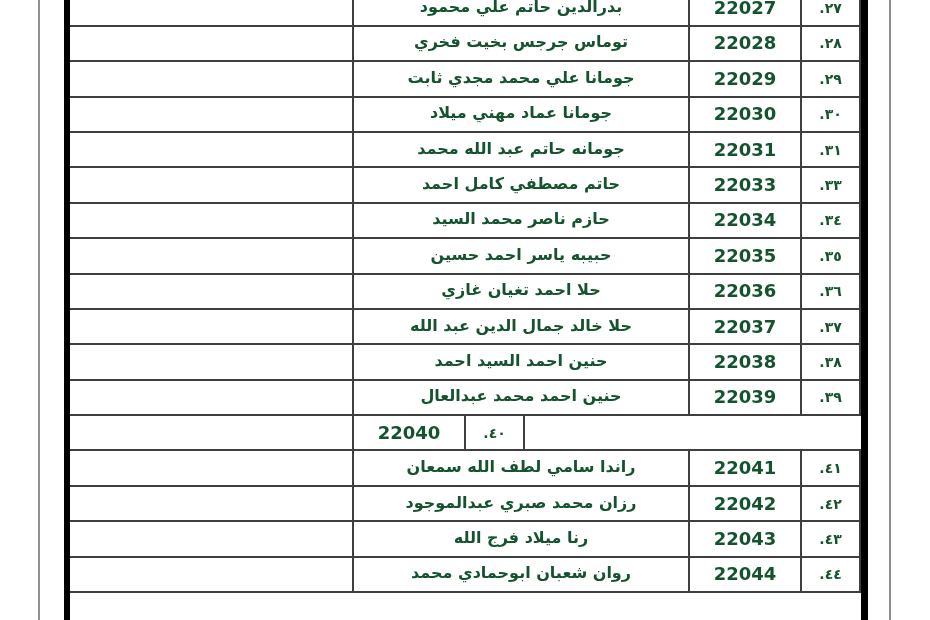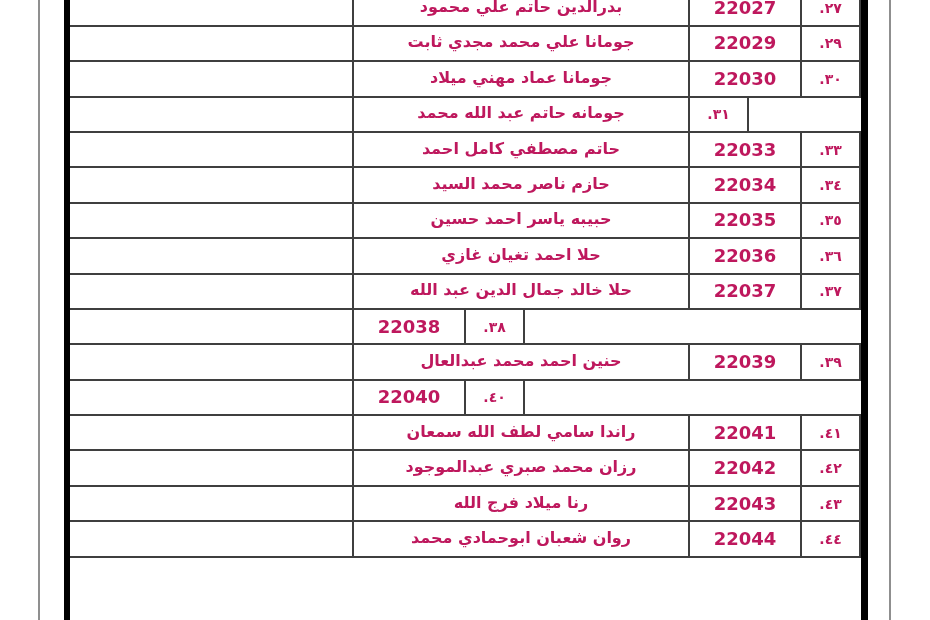--- a/index.html
+++ b/index.html
@@ -7,21 +7,21 @@
     padding: 0;
     background: #ffffff;
   }
   .page {
     position: relative;
     width: 930px;
     height: 620px;
     overflow: hidden;
     background: #ffffff;
     font-family: "DejaVu Sans", sans-serif;
-    color: #be185d;
+    color: #14532d;
   }
   
   .outer-rule {
     position: absolute;
     top: 0;
     bottom: 0;
     width: 2px;
     background: #8f8f8f;
   }
   .outer-rule.left  { left: 38px; }
@@ -95,20 +95,32 @@
       <span class="name-text">بدرالدين حاتم علي محمود</span>
     </div>
     <div class="cell c-id">
       <span class="id-text">22027</span>
     </div>
     <div class="cell c-serial">
       <span class="serial-text">٢٧.</span>
     </div>
   </div>
 
+  <div class="t-row">
+    <div class="cell c-notes"></div>
+    <div class="cell c-name">
+      <span class="name-text">توماس جرجس بخيت فخري</span>
+    </div>
+    <div class="cell c-id">
+      <span class="id-text">22028</span>
+    </div>
+    <div class="cell c-serial">
+      <span class="serial-text">٢٨.</span>
+    </div>
+  </div>
 
   <div class="t-row">
     <div class="cell c-notes"></div>
     <div class="cell c-name">
       <span class="name-text">جومانا علي محمد مجدي ثابت</span>
     </div>
     <div class="cell c-id">
       <span class="id-text">22029</span>
     </div>
     <div class="cell c-serial">
@@ -127,20 +139,23 @@
     <div class="cell c-serial">
       <span class="serial-text">٣٠.</span>
     </div>
   </div>
 
   <div class="t-row">
     <div class="cell c-notes"></div>
     <div class="cell c-name">
       <span class="name-text">جومانه حاتم عبد الله محمد</span>
     </div>
+    <div class="cell c-id">
+      <span class="id-text">22031</span>
+    </div>
     <div class="cell c-serial">
       <span class="serial-text">٣١.</span>
     </div>
   </div>
 
 
   <div class="t-row">
     <div class="cell c-notes"></div>
     <div class="cell c-name">
       <span class="name-text">حاتم مصطفي كامل احمد</span>
@@ -200,20 +215,23 @@
     <div class="cell c-id">
       <span class="id-text">22037</span>
     </div>
     <div class="cell c-serial">
       <span class="serial-text">٣٧.</span>
     </div>
   </div>
 
   <div class="t-row">
     <div class="cell c-notes"></div>
+    <div class="cell c-name">
+      <span class="name-text">حنين احمد السيد احمد</span>
+    </div>
     <div class="cell c-id">
       <span class="id-text">22038</span>
     </div>
     <div class="cell c-serial">
       <span class="serial-text">٣٨.</span>
     </div>
   </div>
 
   <div class="t-row">
     <div class="cell c-notes"></div>

